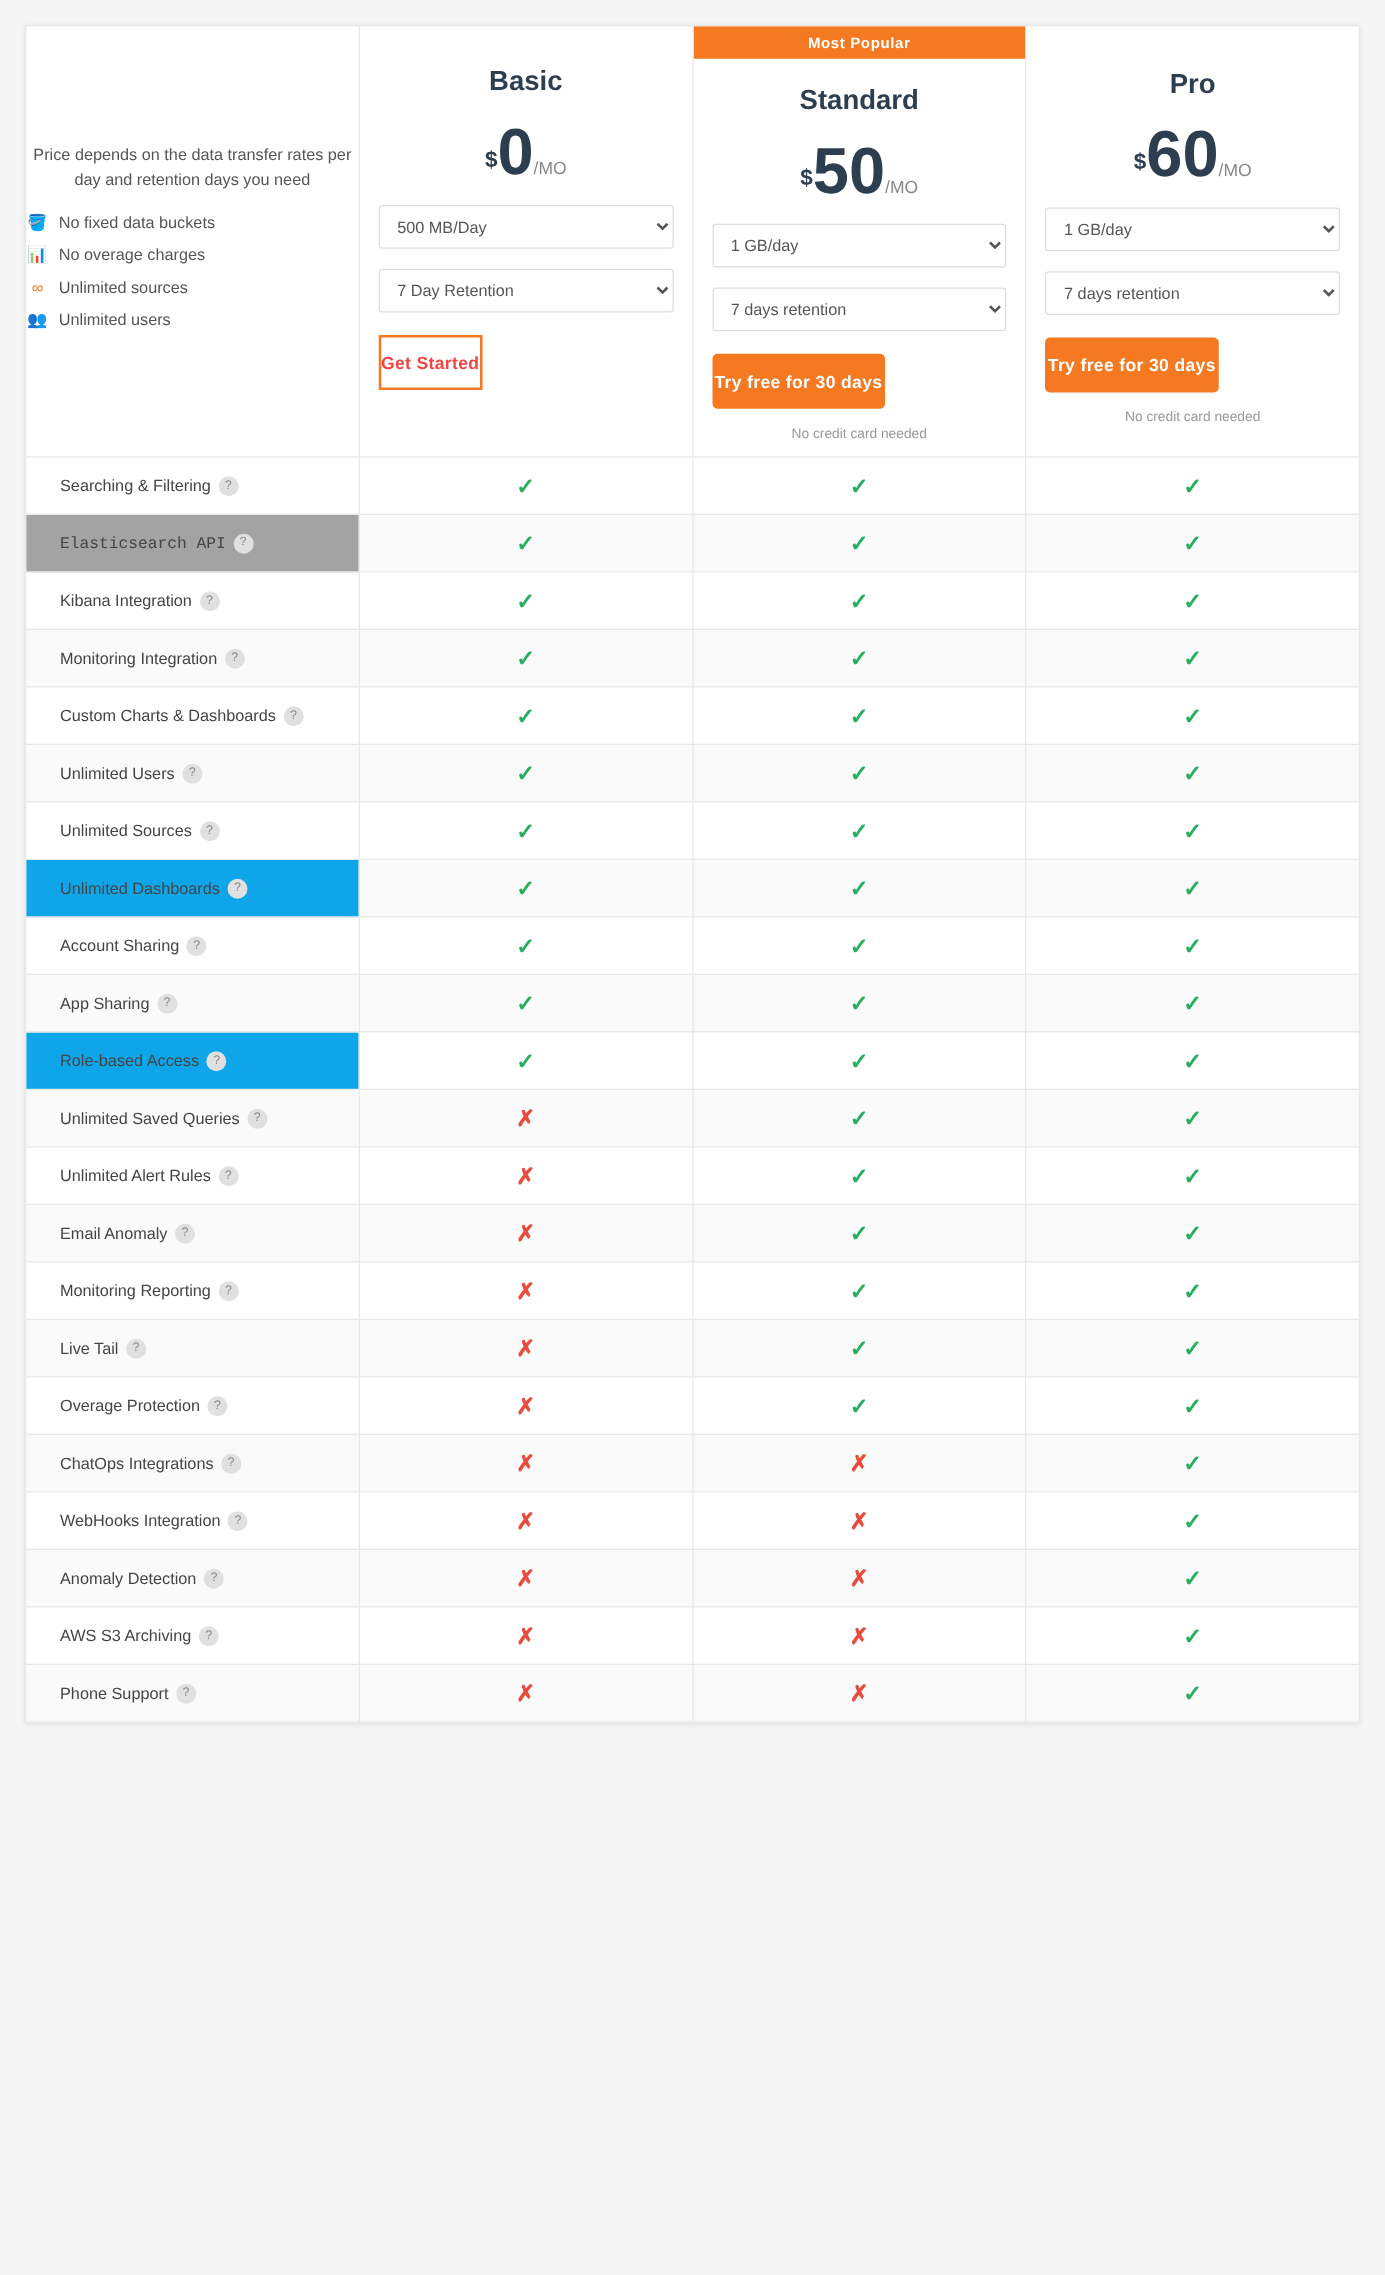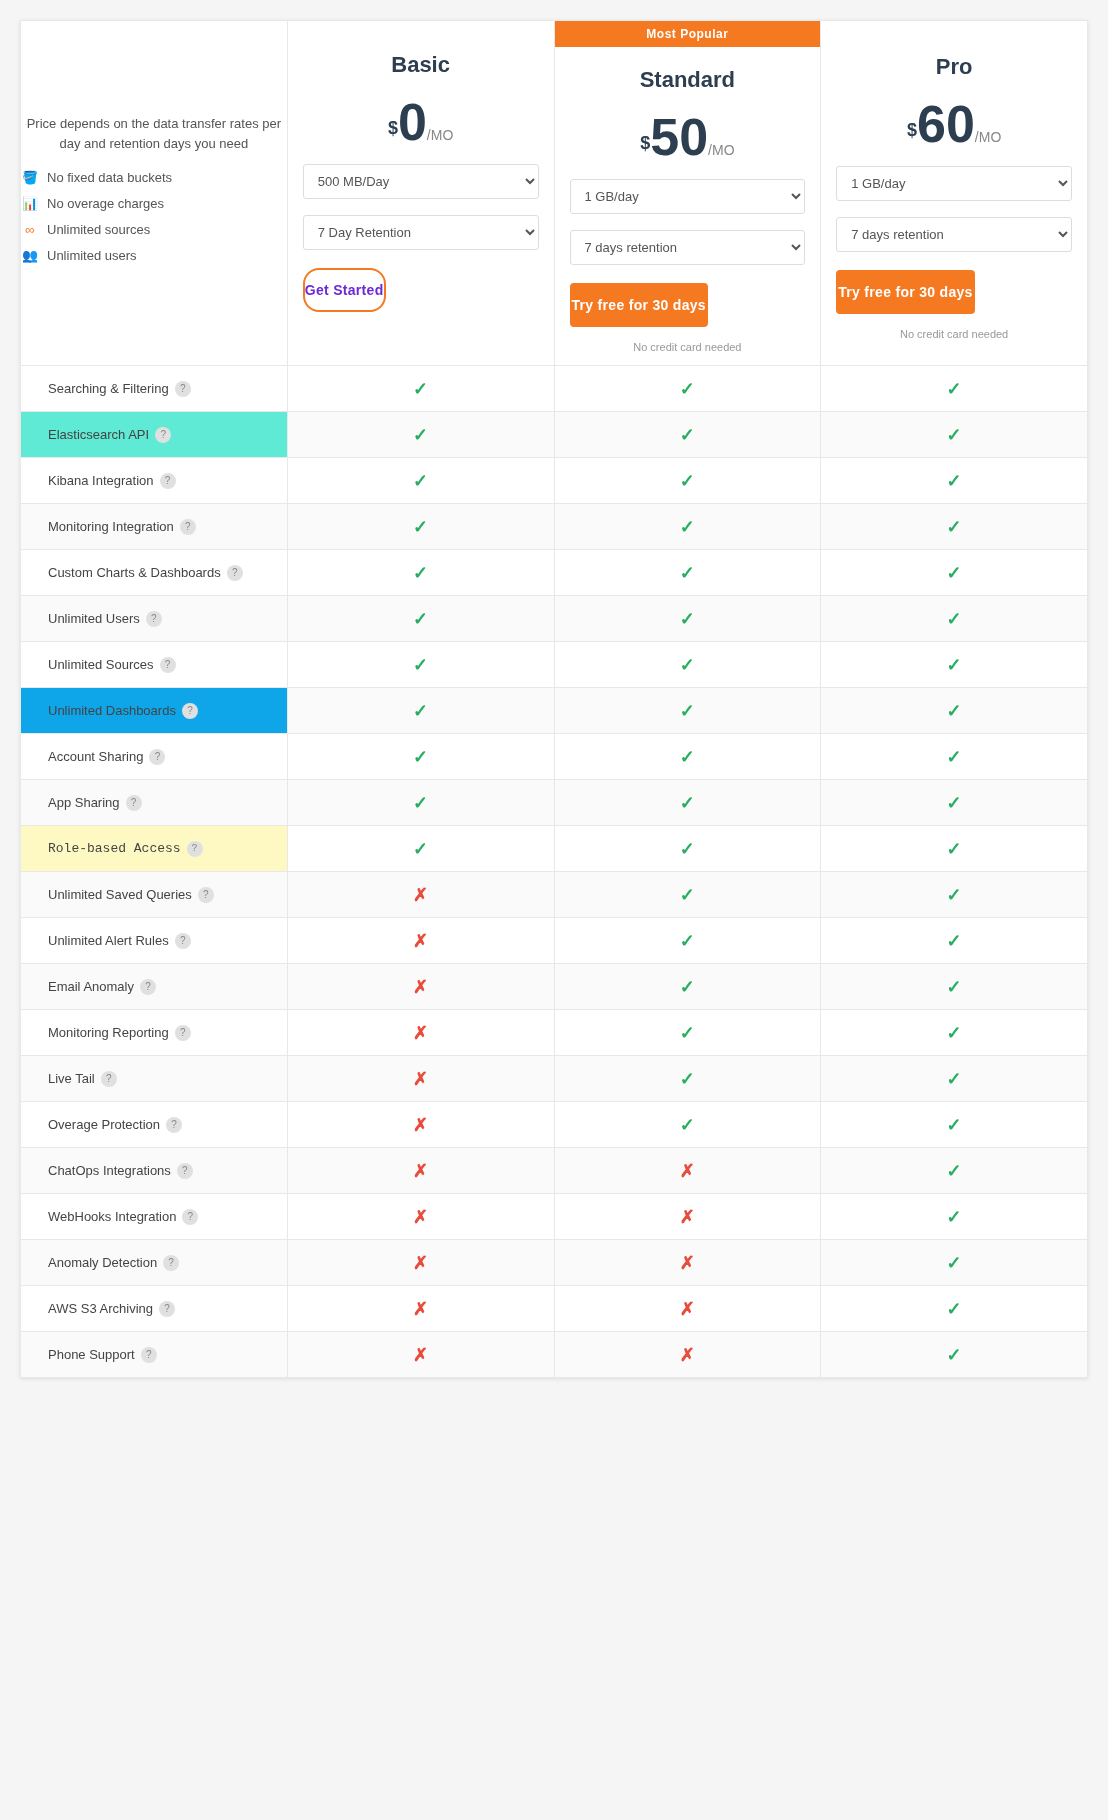--- a/index.html
+++ b/index.html
@@ -12,21 +12,21 @@
     .side-header { width: 210px; min-width: 210px; background: white; border: none; vertical-align: top; padding: 20px 15px; }
     .plan-col { width: 210px; text-align: center; }
     .most-popular-badge { background: #f47920; color: white; font-size: 12px; font-weight: 600; padding: 6px 0; display: block; border-radius: 0; letter-spacing: 0.5px; }
     .plan-name { font-size: 22px; font-weight: 700; color: #2c3e50; padding: 20px 0 10px; }
     .price-block { padding: 8px 0; }
     .price-dollar { font-size: 18px; font-weight: 600; color: #2c3e50; vertical-align: super; }
     .price-amount { font-size: 52px; font-weight: 700; color: #2c3e50; line-height: 1; }
     .price-mo { font-size: 14px; color: #888; }
     .dropdown-block { padding: 8px 15px; }
     .plan-select { width: 100%; border: 1px solid #ddd; border-radius: 3px; padding: 8px 10px; font-size: 13px; color: #555; background: white; appearance: auto; cursor: pointer; }
-    .btn-get-started { display: block; margin: 10px 15px; padding: 12px 0; border: 2px solid #f47920; color: #6d28d9; background: white; border-radius: 16px; font-size: 14px; font-weight: 600; cursor: pointer; letter-spacing: 0.3px; }
+    .btn-get-started { display: block; margin: 10px 15px; padding: 12px 0; border: 2px solid #f47920; color: #ef4444; background: white; border-radius: 0; font-size: 14px; font-weight: 600; cursor: pointer; letter-spacing: 0.3px; }
     .btn-try-free { display: block; margin: 10px 15px; padding: 12px 0; border: 2px solid #f47920; color: white; background: #f47920; border-radius: 4px; font-size: 14px; font-weight: 600; cursor: pointer; letter-spacing: 0.3px; }
     .no-cc { font-size: 11px; color: #999; padding: 4px 0 12px; display: block; }
     
     .side-desc { font-size: 13px; color: #555; line-height: 1.5; margin-bottom: 15px; }
     .feature-bullet { display: flex; align-items: center; gap: 8px; margin-bottom: 8px; font-size: 13px; color: #555; }
     .bullet-icon { width: 18px; height: 18px; display: inline-flex; align-items: center; justify-content: center; flex-shrink: 0; }
     
     .feature-row td { padding: 0; height: 46px; }
     .feature-row:nth-child(even) td { background: #fafafa; }
     .feature-label { padding: 12px 15px; font-size: 13px; color: #444; display: flex; align-items: center; gap: 6px; margin-left: 12px; }
@@ -145,21 +145,21 @@
       <div class="feature-label">
         <span>Searching &amp; Filtering</span>
         <span class="help-icon">?</span>
       </div>
     </td>
     <td class="check-cell" style="background:#fff;"><span class="check-green">✓</span></td>
     <td class="check-cell standard-col" style="background:#fff;"><span class="check-green">✓</span></td>
     <td class="check-cell" style="background:#fff;"><span class="check-green">✓</span></td>
   </tr>
         <tr class="feature-row">
-    <td style="background:#5eead4;">
+    <td style="background:#a3a3a3;font-family:Liberation Mono, monospace;">
       <div class="feature-label">
         <span>Elasticsearch API</span>
         <span class="help-icon">?</span>
       </div>
     </td>
     <td class="check-cell" style="background:#fafafa;"><span class="check-green">✓</span></td>
     <td class="check-cell standard-col" style="background:#fafafa;"><span class="check-green">✓</span></td>
     <td class="check-cell" style="background:#fafafa;"><span class="check-green">✓</span></td>
   </tr>
         <tr class="feature-row">
@@ -244,21 +244,21 @@
       <div class="feature-label">
         <span>App Sharing</span>
         <span class="help-icon">?</span>
       </div>
     </td>
     <td class="check-cell" style="background:#fafafa;"><span class="check-green">✓</span></td>
     <td class="check-cell standard-col" style="background:#fafafa;"><span class="check-green">✓</span></td>
     <td class="check-cell" style="background:#fafafa;"><span class="check-green">✓</span></td>
   </tr>
         <tr class="feature-row">
-    <td style="background:#fef9c3;font-family:Liberation Mono, monospace;">
+    <td style="background:#0ea5e9;">
       <div class="feature-label">
         <span>Role-based Access</span>
         <span class="help-icon">?</span>
       </div>
     </td>
     <td class="check-cell" style="background:#fff;"><span class="check-green">✓</span></td>
     <td class="check-cell standard-col" style="background:#fff;"><span class="check-green">✓</span></td>
     <td class="check-cell" style="background:#fff;"><span class="check-green">✓</span></td>
   </tr>
         <tr class="feature-row">

